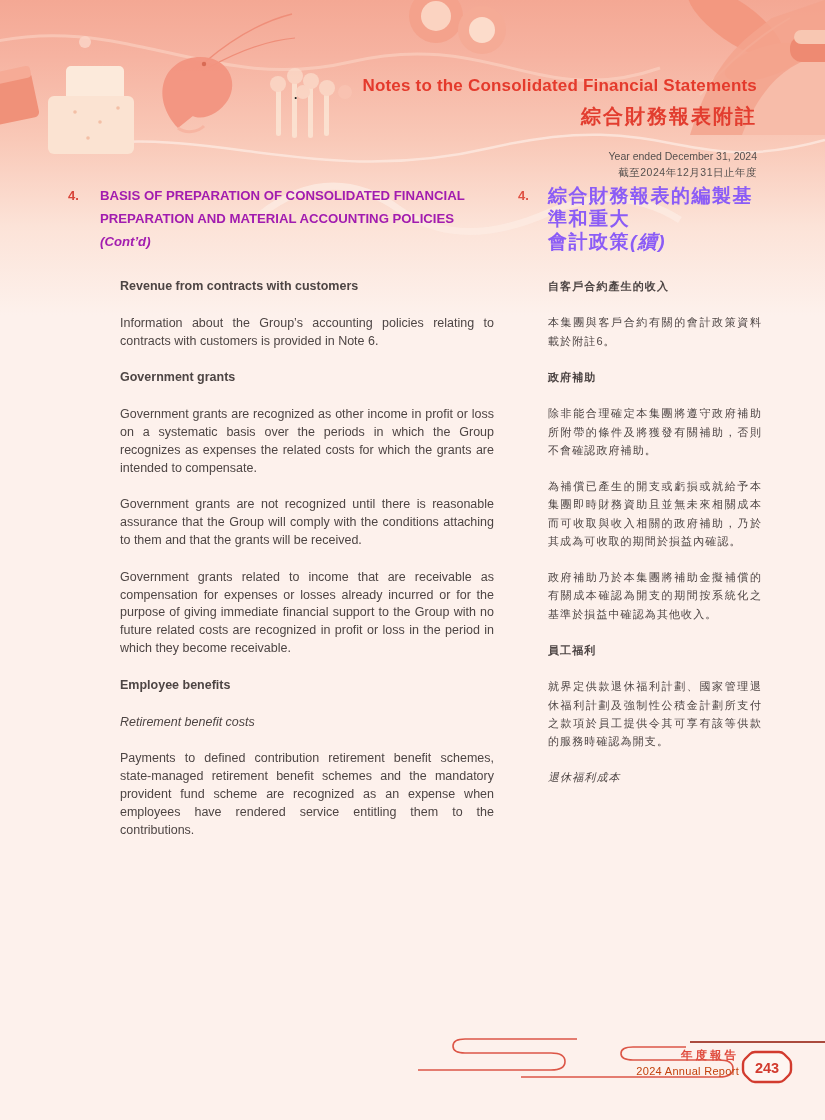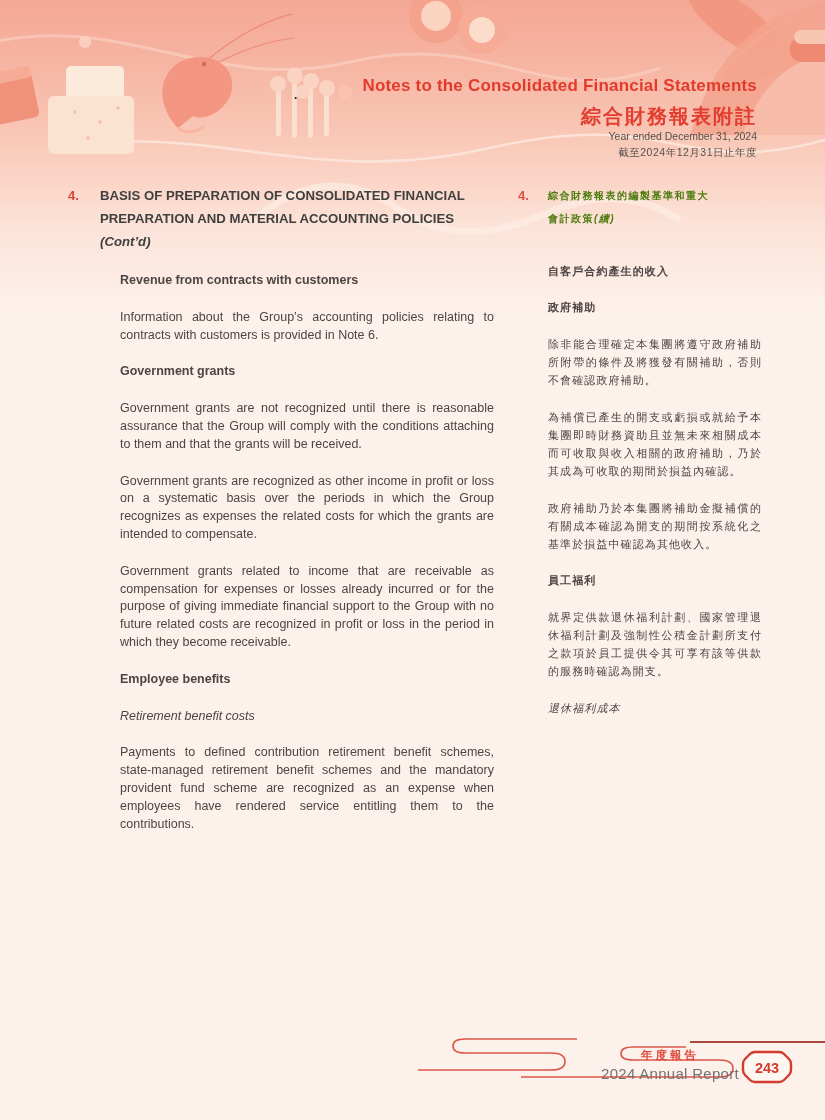--- a/index.html
+++ b/index.html
@@ -10,42 +10,42 @@
     color:#4d4544;
   }
   
   .banner{position:absolute;top:0;left:0;width:825px;height:315px;overflow:hidden;
     background:linear-gradient(180deg,#f4a894 0%,#f6b3a1 18%,#f9c9b8 45%,#fce3d8 72%,#fdf1ec 100%);}
   .banner svg{display:block;}
   
   .header-block{position:absolute;top:76px;right:68px;text-align:right;z-index:3;}
   .title-en{font-size:17px;font-weight:bold;color:#e43a2c;letter-spacing:.2px;}
   .title-zh{font-size:20px;font-weight:bold;color:#e23d2f;margin-top:7px;letter-spacing:2px;}
-  .period-en{font-size:10.5px;color:#55504e;margin-top:0;}
+  .period-en{font-size:10.5px;color:#55504e;margin-top:20px;}
   .period-zh{font-size:10.5px;color:#55504e;margin-top:4px;letter-spacing:.5px;}
   .stray-dot{position:absolute;left:294px;top:88px;z-index:3;color:#1c1c1c;font-size:12px;font-weight:bold;}
   
   .main{position:absolute;top:184px;left:68px;z-index:2;display:flex;align-items:flex-start;}
   .num-col{width:32px;font-weight:bold;font-size:13px;line-height:23px;}
   .num-en{color:#d8453a;}
   .num-zh{width:30px;color:#df5244;}
   .en-col{width:394px;margin-right:24px;}
   .zh-col{width:214px;}
-  .sec-heading-en{color:#404040;font-weight:bold;font-size:13.2px;line-height:23px;min-height:69px;margin-bottom:19px;}
-  .sec-heading-zh{color:#4d7c0f;font-weight:bold;font-size:10px;line-height:23px;letter-spacing:1.5px;min-height:69px;margin-bottom:9px;}
+  .sec-heading-en{color:#a21caf;font-weight:bold;font-size:13.2px;line-height:23px;min-height:69px;margin-bottom:25px;}
+  .sec-heading-zh{color:#8b5cf6;font-weight:bold;font-size:19px;line-height:23px;letter-spacing:1.5px;min-height:69px;margin-bottom:24px;}
   .contd{font-style:italic;font-weight:bold;}
   .en-col .block{font-size:12.5px;line-height:17.8px;text-align:justify;margin:0 0 19px 0;padding-left:20px;}
   .zh-col .block{font-size:11px;line-height:18.2px;letter-spacing:1.1px;text-align:justify;margin:0 0 18.2px 0;}
   .subhead{font-weight:bold;}
   .ital{font-style:italic;}
   
   .footer-deco{position:absolute;left:0;top:1030px;z-index:2;}
-  .footer-text{position:absolute;right:86px;top:1048px;text-align:center;z-index:3;}
+  .footer-text{position:absolute;right:86px;top:1048px;text-align:right;z-index:3;}
   .report-zh{font-size:11.5px;font-weight:bold;color:#df4a3c;letter-spacing:3px;}
-  .report-en{font-size:15px;color:#737373;margin-top:2px;letter-spacing:.3px;}
+  .report-en{font-size:11px;color:#c2410c;margin-top:2px;letter-spacing:.3px;}
   .badge{position:absolute;left:740px;top:1049px;z-index:3;}
 </style>
 </head>
 <body>
 
 <div class="page">
 
   <div class="banner">
     <svg width="825" height="315" viewBox="0 0 825 315">
 
@@ -127,36 +127,37 @@
 
     <div class="en-col">
       <div class="sec-heading-en">
         <span>BASIS OF PREPARATION OF CONSOLIDATED FINANCIAL</span><br>
         <span>PREPARATION AND MATERIAL ACCOUNTING POLICIES</span><br>
         <span class="contd">(Cont’d)</span>
       </div>
       <div class="block subhead">Revenue from contracts with customers</div>
       <div class="block">Information about the Group’s accounting policies relating to contracts with customers is provided in Note 6.</div>
       <div class="block subhead">Government grants</div>
+      <div class="block">Government grants are recognized as other income in profit or loss on a systematic basis over the periods in which the Group recognizes as expenses the related costs for which the grants are intended to compensate.</div>
       <div class="block">Government grants are not recognized until there is reasonable assurance that the Group will comply with the conditions attaching to them and that the grants will be received.</div>
-      <div class="block">Government grants are recognized as other income in profit or loss on a systematic basis over the periods in which the Group recognizes as expenses the related costs for which the grants are intended to compensate.</div>
       <div class="block">Government grants related to income that are receivable as compensation for expenses or losses already incurred or for the purpose of giving immediate financial support to the Group with no future related costs are recognized in profit or loss in the period in which they become receivable.</div>
       <div class="block subhead">Employee benefits</div>
       <div class="block ital">Retirement benefit costs</div>
       <div class="block">Payments to defined contribution retirement benefit schemes, state-managed retirement benefit schemes and the mandatory provident fund scheme are recognized as an expense when employees have rendered service entitling them to the contributions.</div>
     </div>
 
     <div class="num-col num-zh">4.</div>
 
     <div class="zh-col">
       <div class="sec-heading-zh">
         <span>綜合財務報表的編製基準和重大</span><br>
         <span>會計政策</span><span class="contd">(續)</span>
       </div>
       <div class="block subhead">自客戶合約產生的收入</div>
+      <div class="block">本集團與客戶合約有關的會計政策資料載於附註6。</div>
       <div class="block subhead">政府補助</div>
       <div class="block">除非能合理確定本集團將遵守政府補助所附帶的條件及將獲發有關補助，否則不會確認政府補助。</div>
       <div class="block">為補償已產生的開支或虧損或就給予本集團即時財務資助且並無未來相關成本而可收取與收入相關的政府補助，乃於其成為可收取的期間於損益內確認。</div>
       <div class="block">政府補助乃於本集團將補助金擬補償的有關成本確認為開支的期間按系統化之基準於損益中確認為其他收入。</div>
       <div class="block subhead">員工福利</div>
       <div class="block">就界定供款退休福利計劃、國家管理退休福利計劃及強制性公積金計劃所支付之款項於員工提供令其可享有該等供款的服務時確認為開支。</div>
       <div class="block ital">退休福利成本</div>
     </div>
   </div>
 

